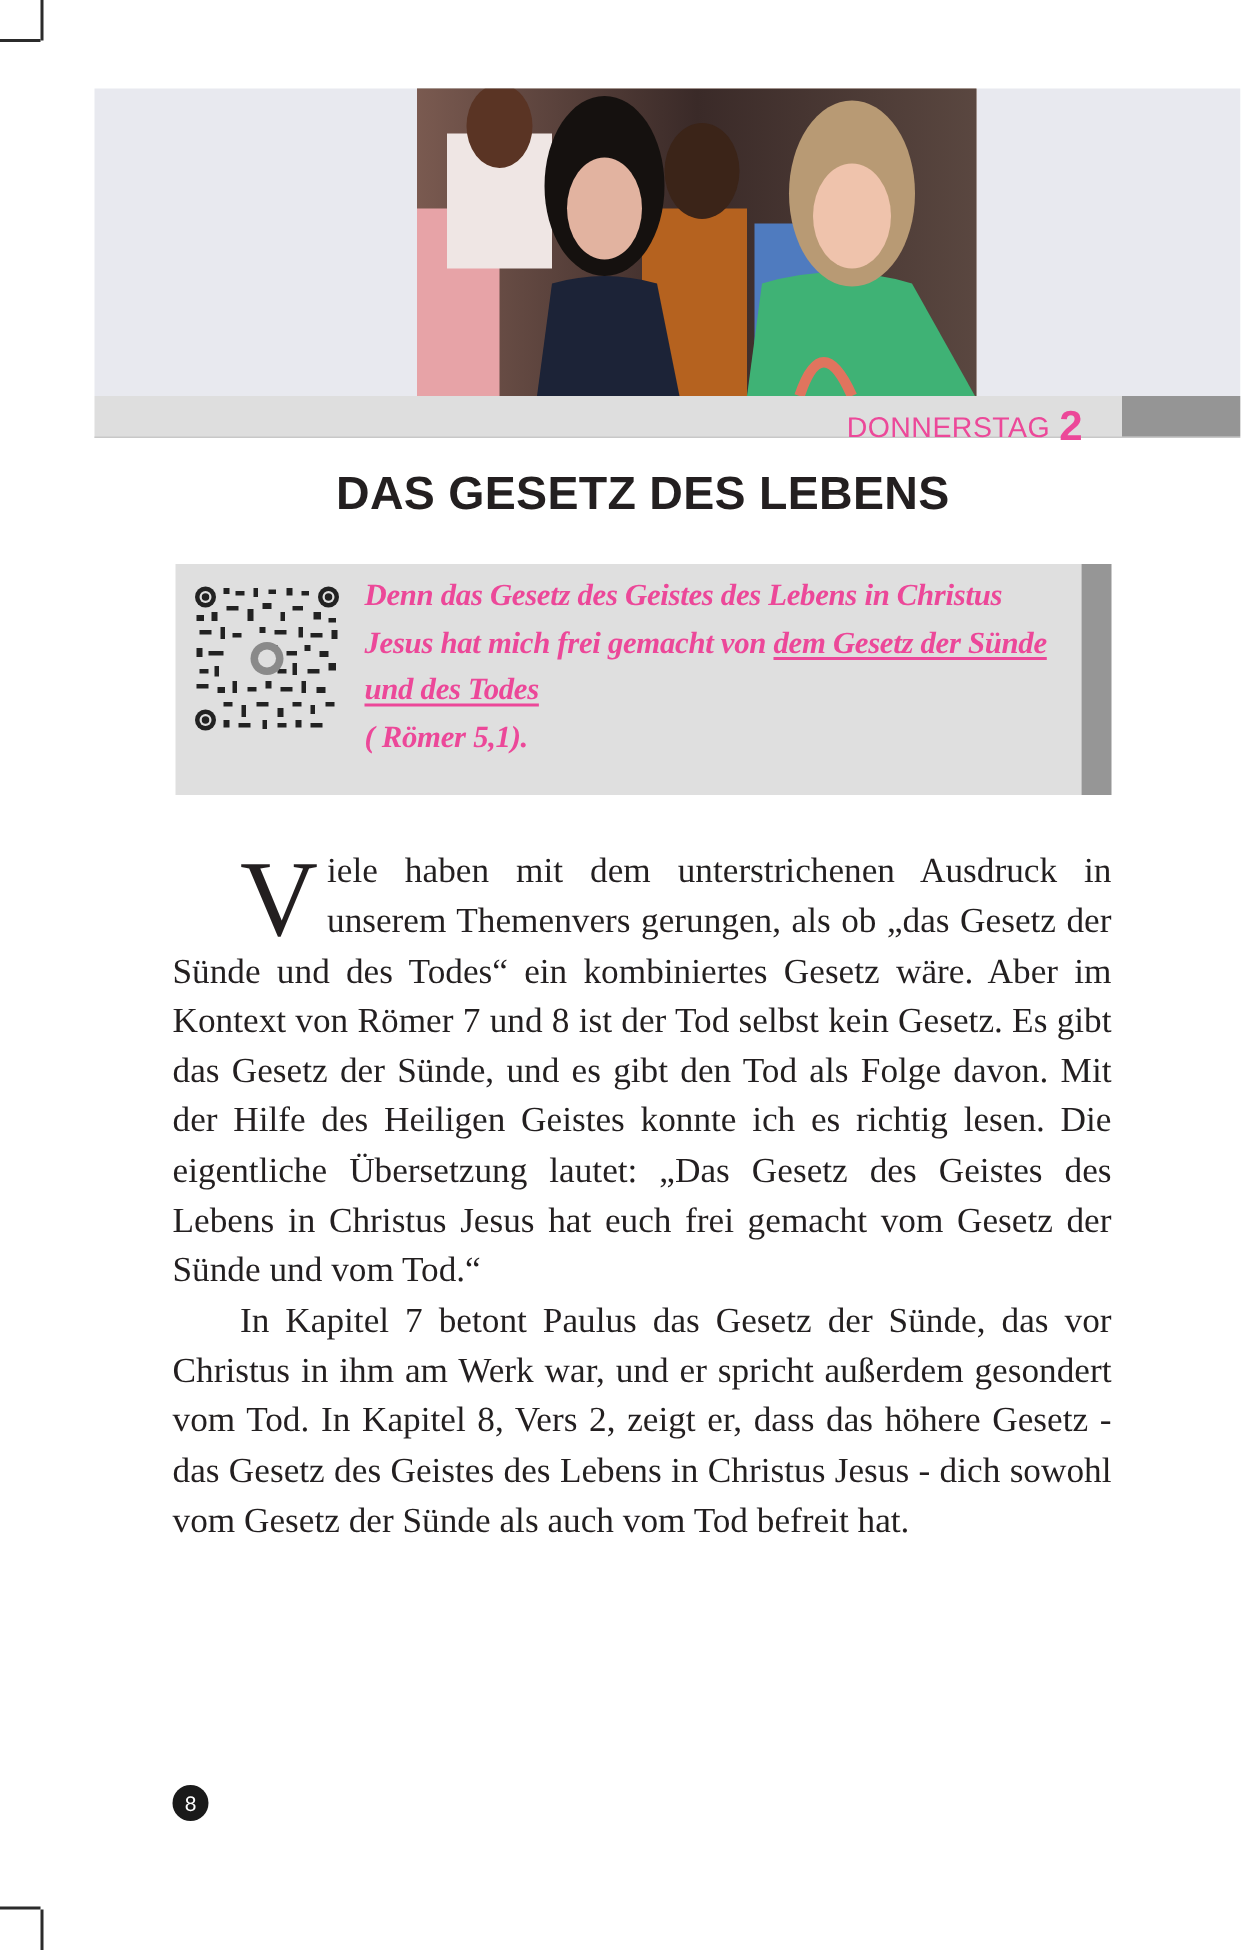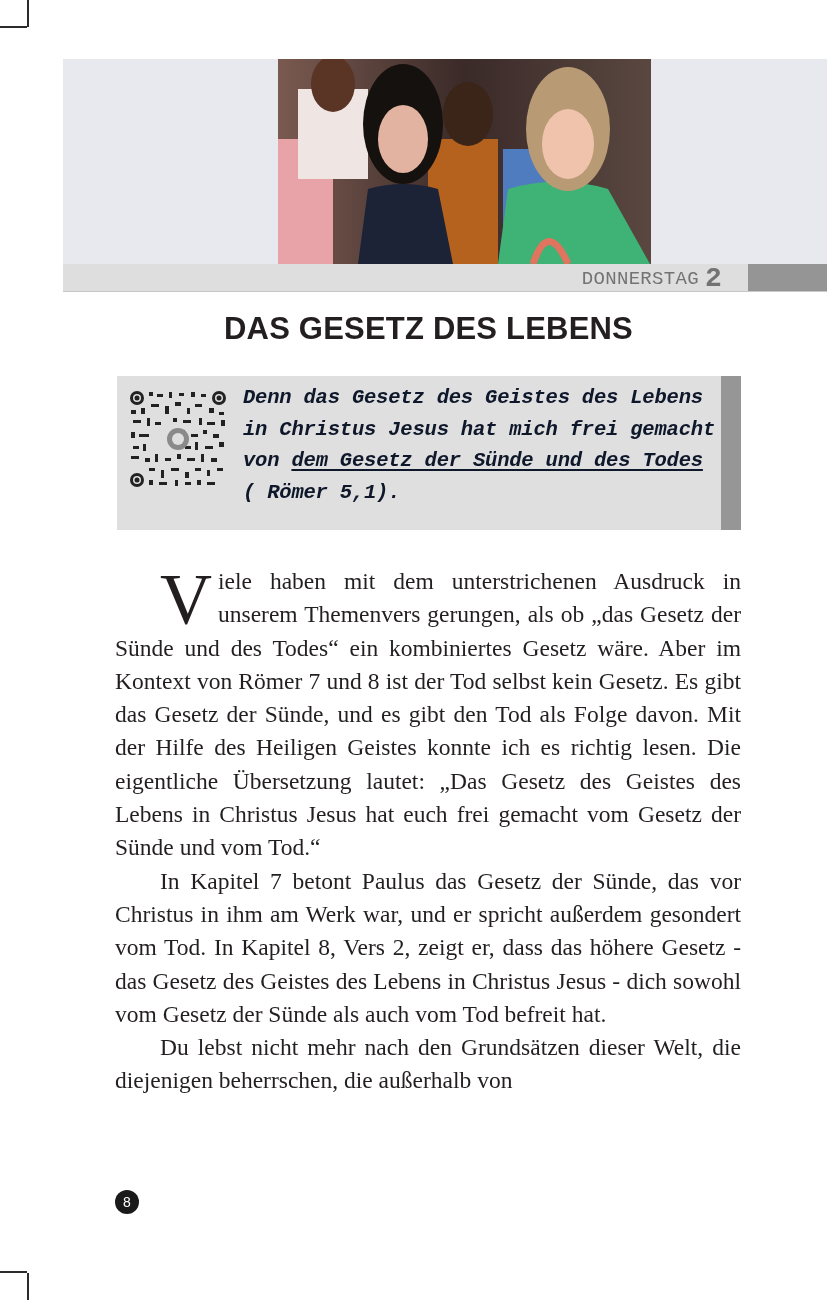--- a/index.html
+++ b/index.html
@@ -2,27 +2,27 @@
 <html><head>
 <meta charset="utf-8">
 <style>
   html, body { margin:0; padding:0; }
   body { width:827px; height:1300px; background:#ffffff; position:relative; overflow:hidden; font-family:"DejaVu Serif", serif; color:#231f20; }
   .crop { position:absolute; background:#2b2b2b; }
   .hero { position:absolute; left:63px; top:59px; width:764px; height:205px; background:#e8e9ef; }
   .photo { position:absolute; left:278px; top:59px; width:373px; height:205px; overflow:hidden; background:#6a4c3f; }
   .daybar { position:absolute; left:63px; top:264px; width:764px; height:27px; background:#dedede; border-bottom:1px solid #c8c8c8; }
   .daybar-accent { position:absolute; left:748px; top:264px; width:79px; height:27px; background:#959595; }
-  .daylabel { position:absolute; right:105px; top:264px; height:27px; line-height:30px; font-family:Liberation Mono, monospace; font-size:19px; color:#737373; letter-spacing:0.3px; }
+  .daylabel { position:absolute; right:105px; top:264px; height:27px; line-height:40px; font-family:Liberation Sans, sans-serif; font-size:19px; color:#ec4899; letter-spacing:0.3px; }
   .daylabel .num { font-size:28px; font-weight:bold; margin-left:6px; vertical-align:-2px; }
   .title { position:absolute; left:0; width:857px; top:311px; text-align:center; font-family:"Liberation Sans", sans-serif; font-weight:bold; font-size:31px; color:#231f20; letter-spacing:0.2px; }
   .verse-box { position:absolute; left:117px; top:376px; width:604px; height:154px; background:#dfdfdf; }
   .verse-bar { position:absolute; left:721px; top:376px; width:20px; height:154px; background:#969696; }
   .qr { position:absolute; left:129px; top:390px; width:98px; height:98px; }
-  .verse-text { position:absolute; left:243px; top:382px; width:475px; font-family:Liberation Mono, monospace; font-style:italic; font-weight:bold; font-size:20.5px; line-height:31.5px; color:#0f172a; letter-spacing:-0.2px; }
+  .verse-text { position:absolute; left:243px; top:382px; width:475px; font-family:Liberation Serif, serif; font-style:italic; font-weight:bold; font-size:20.5px; line-height:31.5px; color:#ec4899; letter-spacing:-0.2px; }
   .verse-text .u { text-decoration:underline; text-underline-offset:3px; }
   .body { position:absolute; left:115px; top:565px; width:626px; font-family:"Liberation Serif", serif; font-size:23.5px; line-height:33.3px; color:#231f20; text-align:justify; }
   .body p { margin:0; text-indent:45px; }
   .body p.first { text-indent:0; }
   .dropcap { float:left; font-size:72px; line-height:58px; margin:5px 6px 0 45px; font-family:"Liberation Serif", serif; }
   .pagenum { position:absolute; left:115px; top:1190px; width:24px; height:24px; border-radius:50%; background:#1a1a1a; color:#fff; font-family:"Liberation Sans", sans-serif; font-size:14px; line-height:24px; text-align:center; }
 </style>
 </head>
 <body>
 
@@ -144,16 +144,15 @@
 </div>
 <div class="verse-text">
   <span>Denn das Gesetz des Geistes des Lebens in Christus Jesus hat mich frei gemacht von</span>
   <span class="u">dem Gesetz der Sünde und des Todes</span><br>
   <span>( Römer 5,1).</span>
 </div>
 
 <div class="body">
   <p class="first"><span class="dropcap">V</span><span>iele haben mit dem unterstrichenen Ausdruck in unserem Themenvers gerungen, als ob „das Gesetz der Sünde und des Todes“ ein kombiniertes Gesetz wäre. Aber im Kontext von Römer 7 und 8 ist der Tod selbst kein Gesetz. Es gibt das Gesetz der Sünde, und es gibt den Tod als Folge davon. Mit der Hilfe des Heiligen Geistes konnte ich es richtig lesen. Die eigentliche Übersetzung lautet: „Das Gesetz des Geistes des Lebens in Christus Jesus hat euch frei gemacht vom Gesetz der Sünde und vom Tod.“</span></p>
   <p>In Kapitel 7 betont Paulus das Gesetz der Sünde, das vor Christus in ihm am Werk war, und er spricht außerdem gesondert vom Tod. In Kapitel 8, Vers 2, zeigt er, dass das höhere Gesetz - das Gesetz des Geistes des Lebens in Christus Jesus - dich sowohl vom Gesetz der Sünde als auch vom Tod befreit hat.</p>
-  <p>Du lebst nicht mehr nach den Grundsätzen dieser Welt, die diejenigen beherrschen, die außerhalb von</p>
 </div>
 
 <div class="pagenum">8</div>
 
 </body></html>

